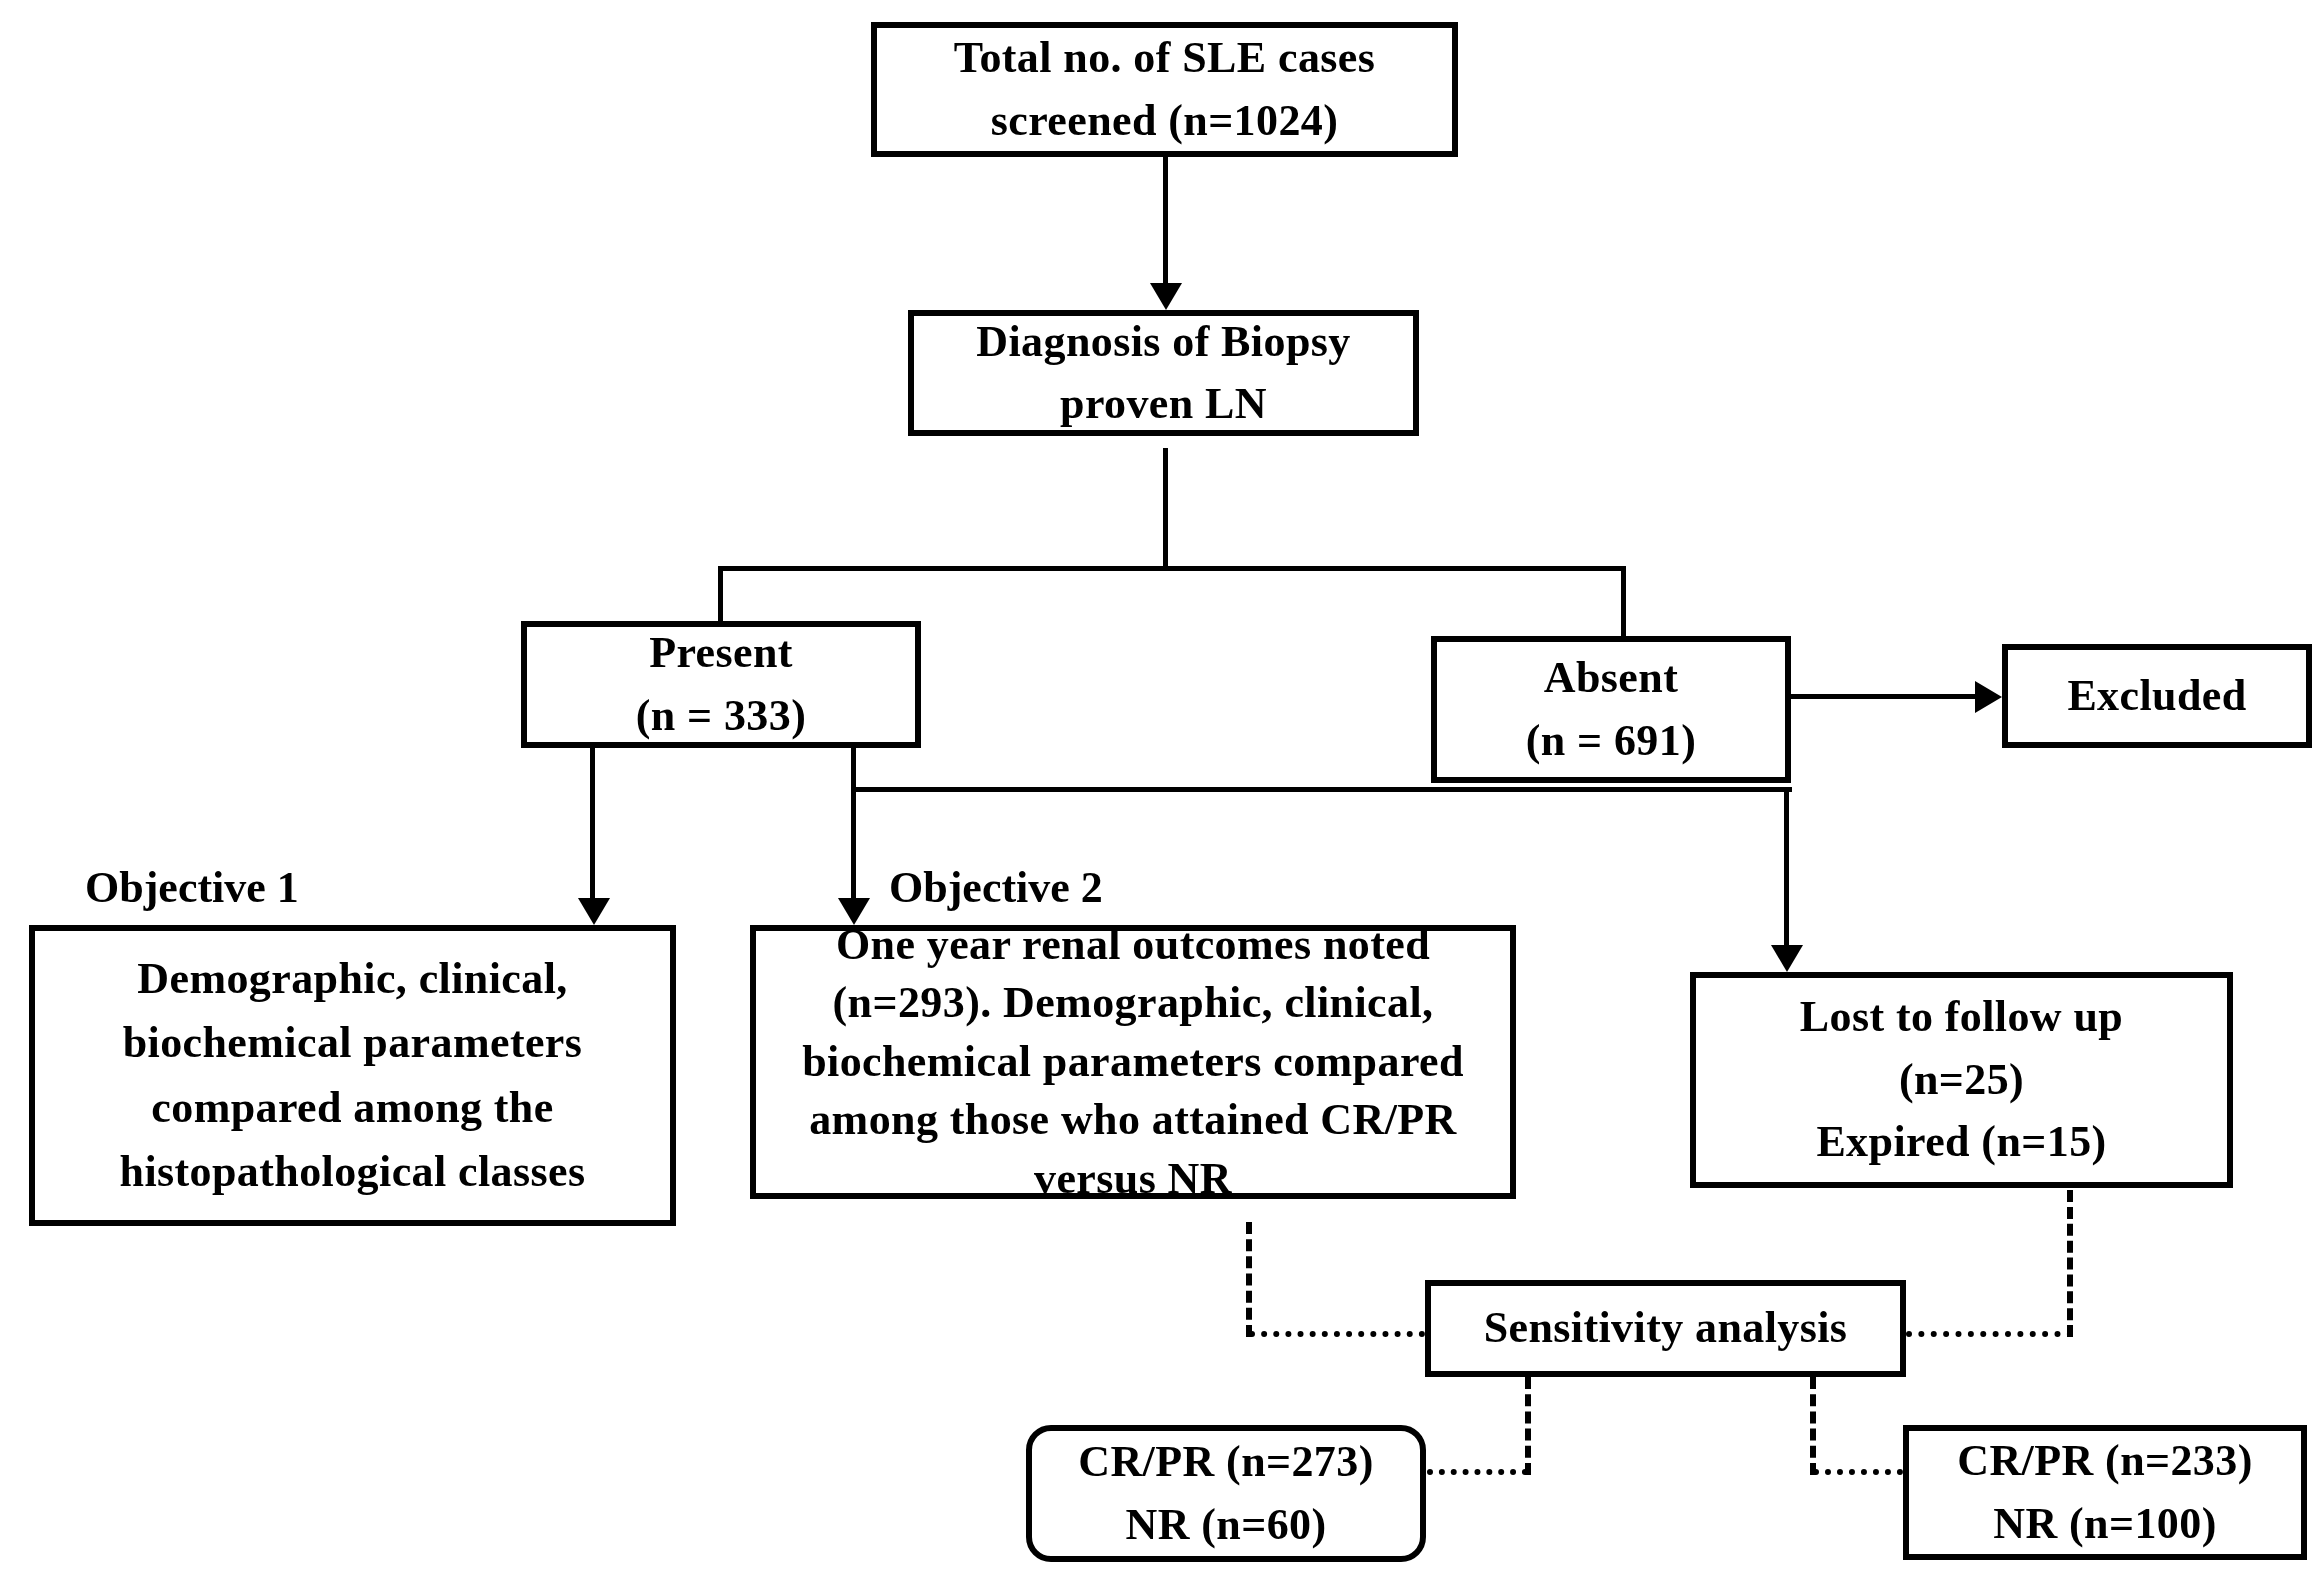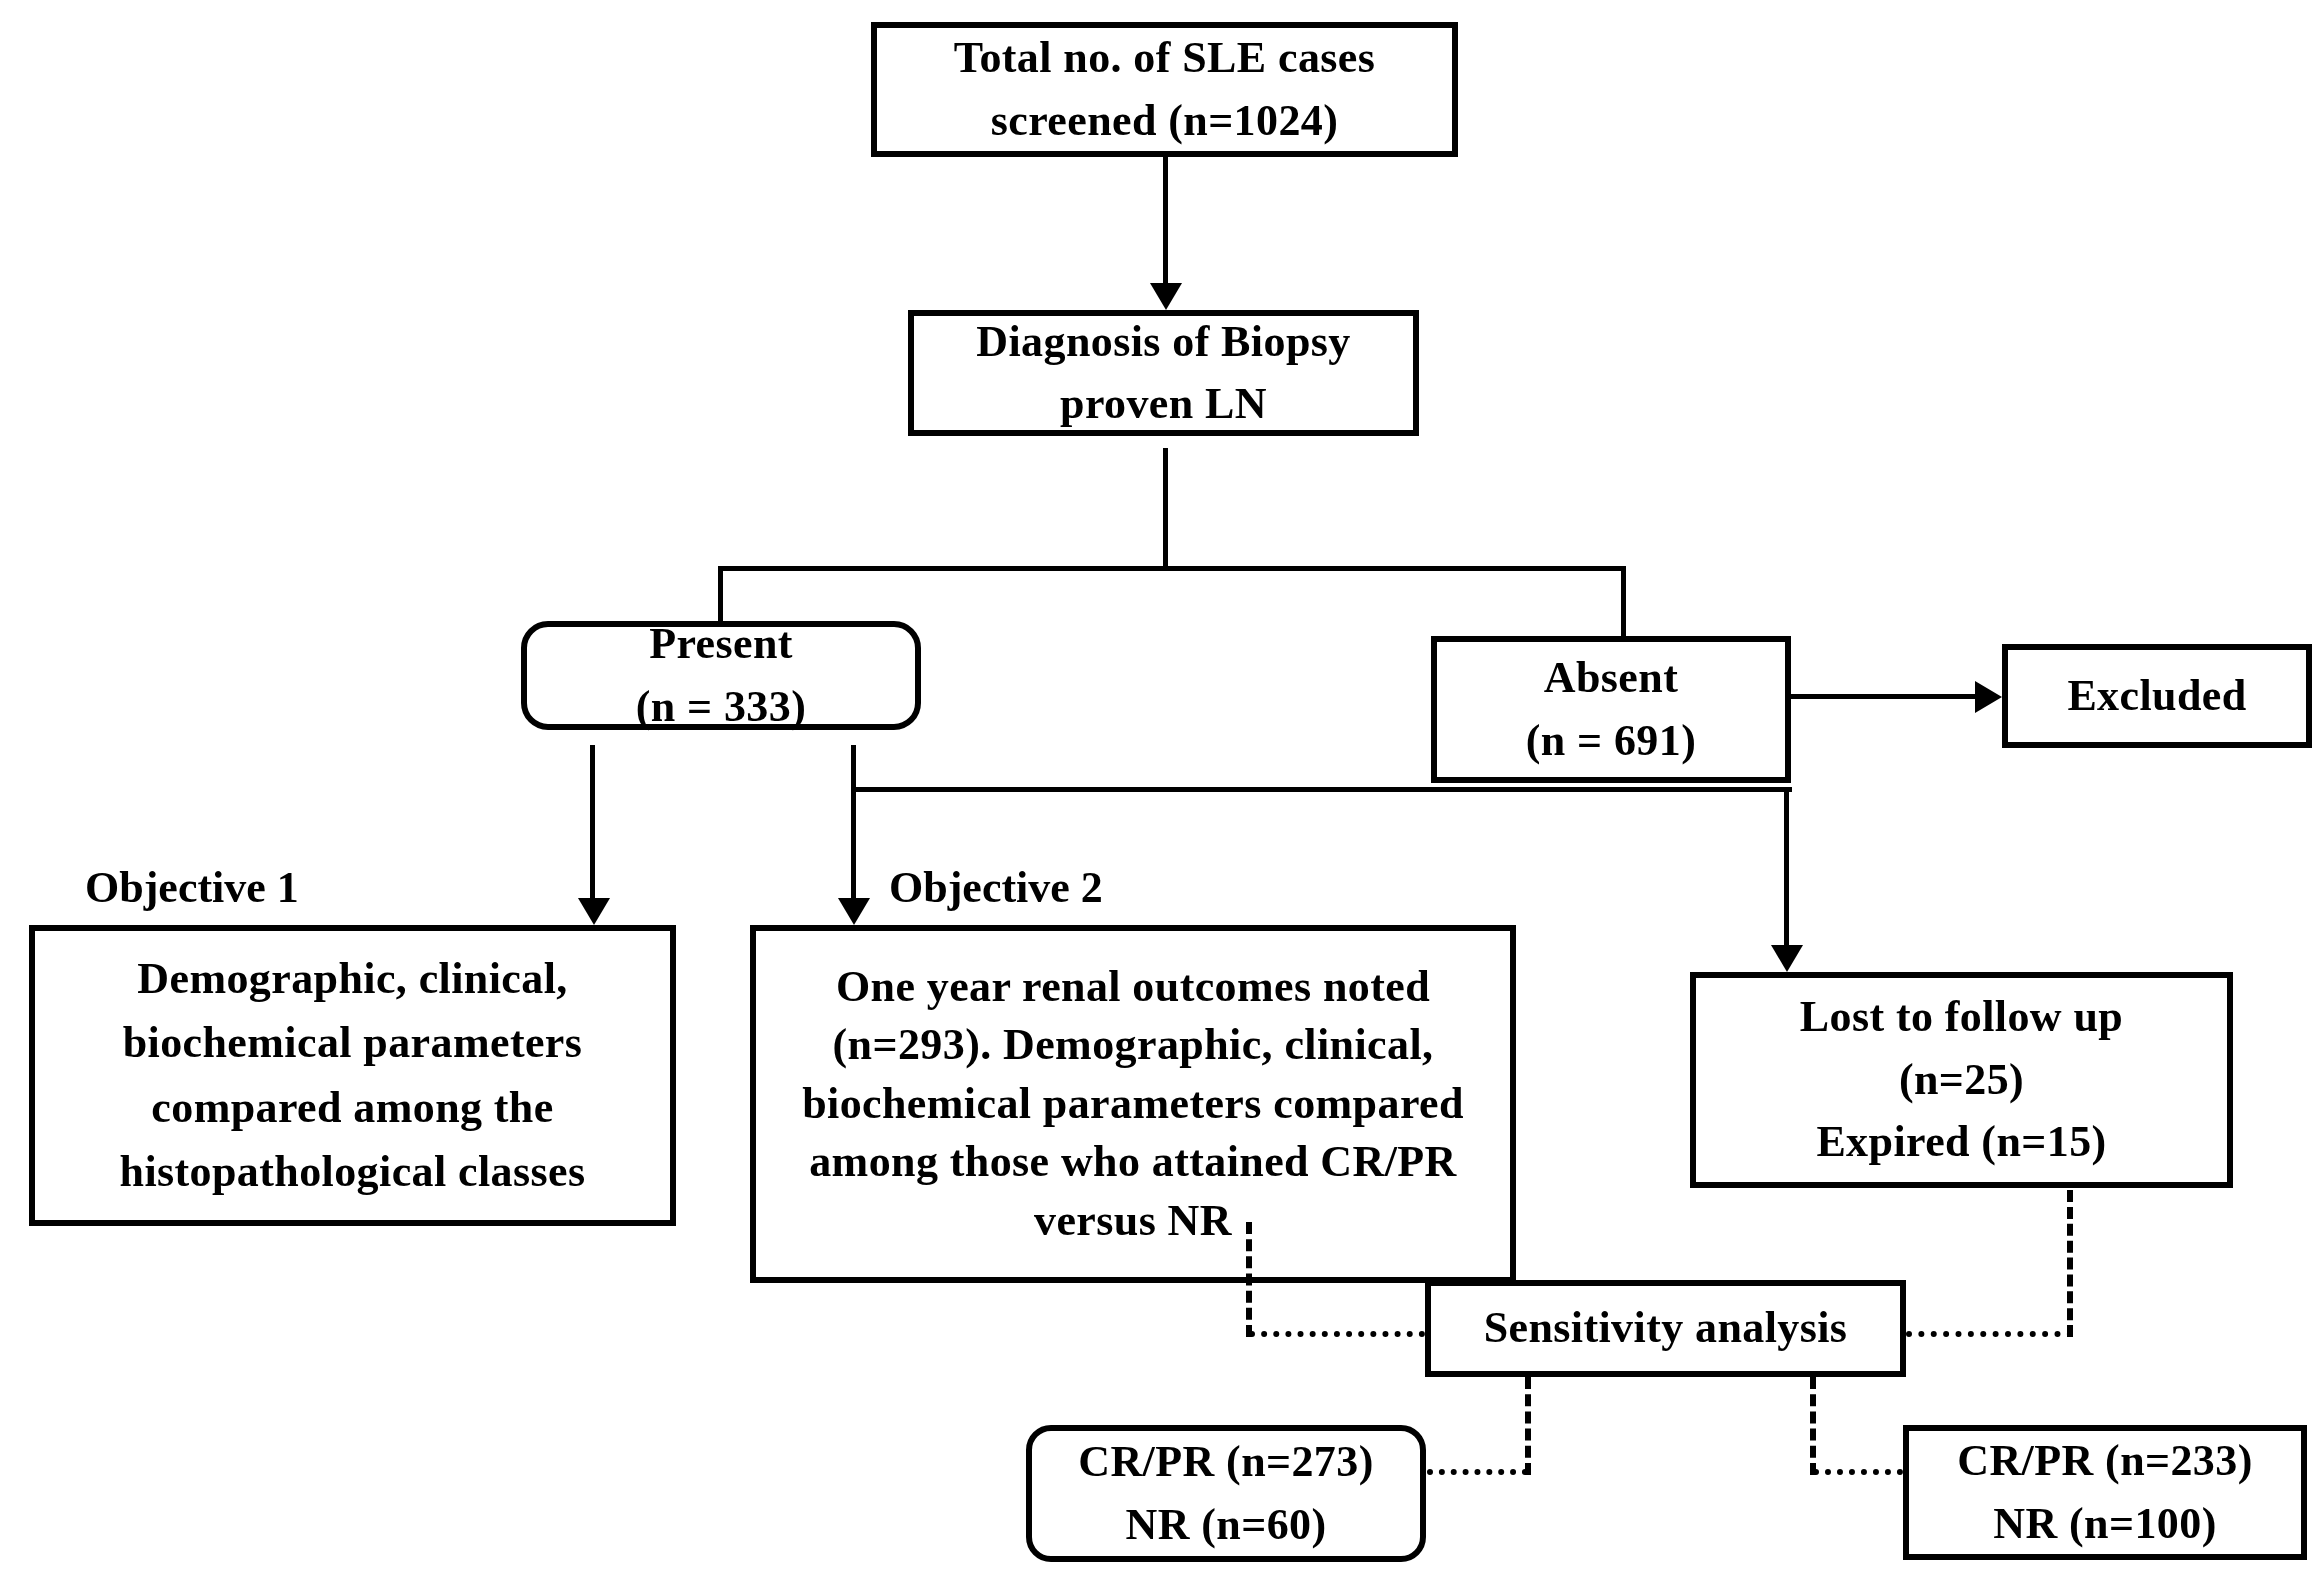--- a/index.html
+++ b/index.html
@@ -20,25 +20,25 @@
     display:flex; flex-direction:column;
     align-items:center; justify-content:center;
     text-align:center;
     font-weight:bold;
     font-size:44px;
     line-height:1.42;
     letter-spacing:0.4px;
   }
   .b-total      { left:871px; top:22px;   width:587px;  height:135px; }
   .b-diagnosis  { left:908px; top:310px;  width:511px;  height:126px; }
-  .b-present    { left:521px;  top:621px;  width:400px;  height:109px;border-radius:27px; }
+  .b-present    { left:521px;  top:621px;  width:400px;  height:127px; }
   .b-absent     { left:1431px; top:636px;  width:360px;  height:147px; }
   .b-excluded   { left:2002px; top:644px;  width:310px;  height:104px;align-items:center; }
   .b-objective1 { left:29px;   top:925px; width:647px;  height:301px; line-height:1.46; }
-  .b-objective2 { left:750px;  top:925px; width:766px; height:358px; line-height:1.33; }
+  .b-objective2 { left:750px;  top:925px; width:766px; height:274px; line-height:1.33; }
   .b-lost       { left:1690px; top:972px; width:543px;  height:216px; }
   .b-sens       { left:1425px; top:1280px; width:481px;  height:97px; }
   .b-crpr-left  { left:1026px; top:1425px; width:400px;  height:137px;border-radius:25px; }
   .b-crpr-right { left:1903px; top:1425px; width:404px;  height:135px; }
   
   .flabel {
     position:absolute;
     font-weight:bold; font-size:44px; line-height:1.1;
     white-space:nowrap;
   }

